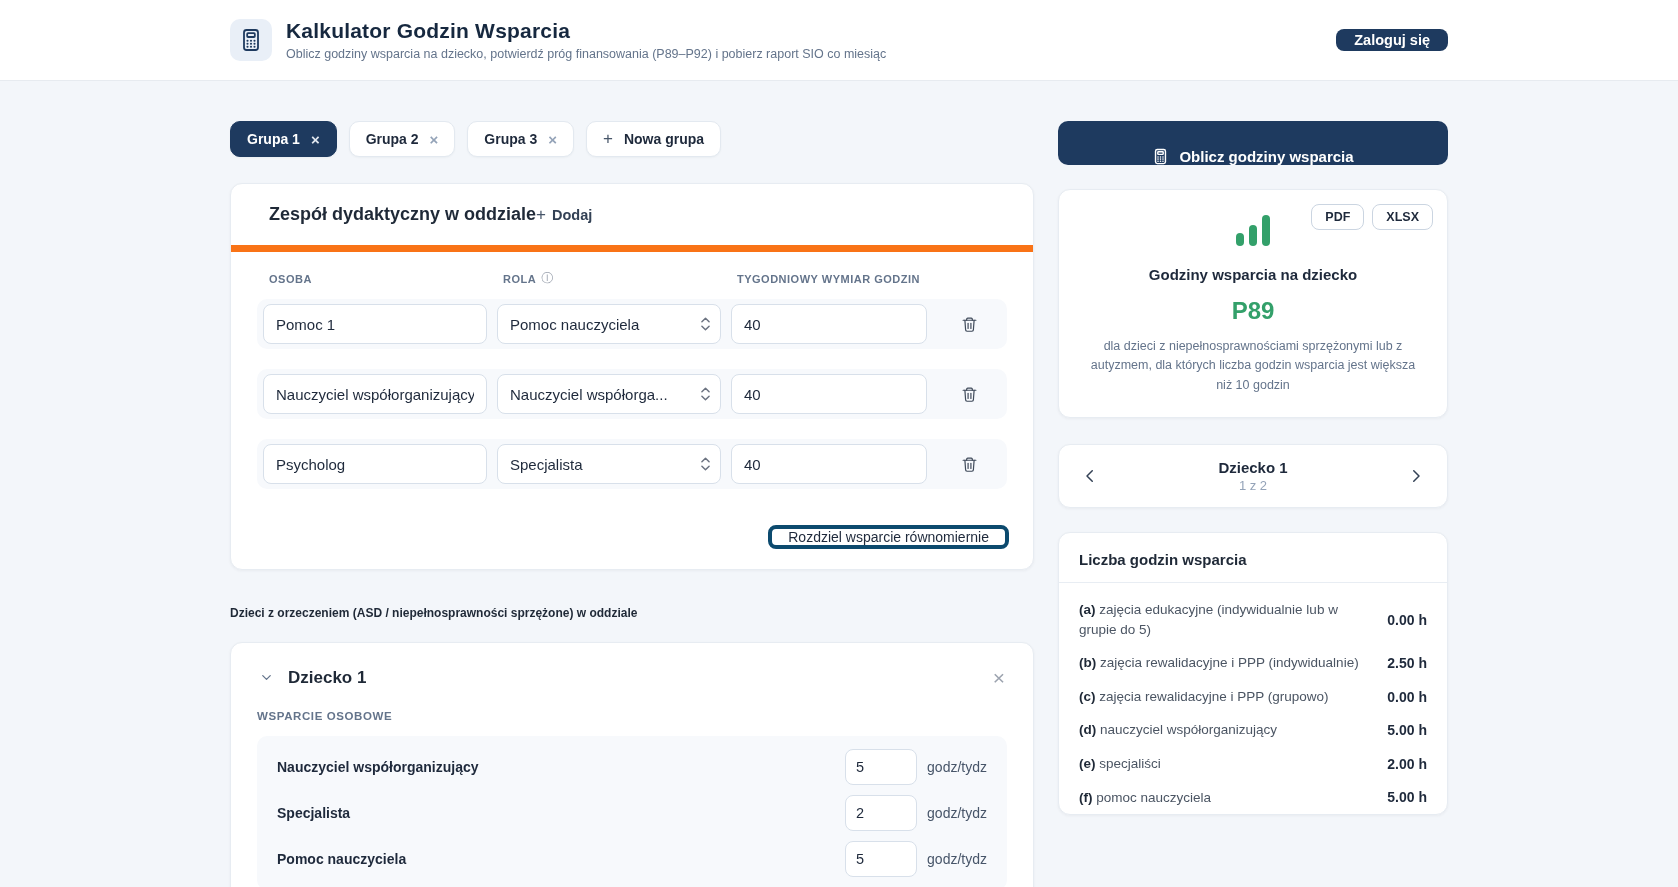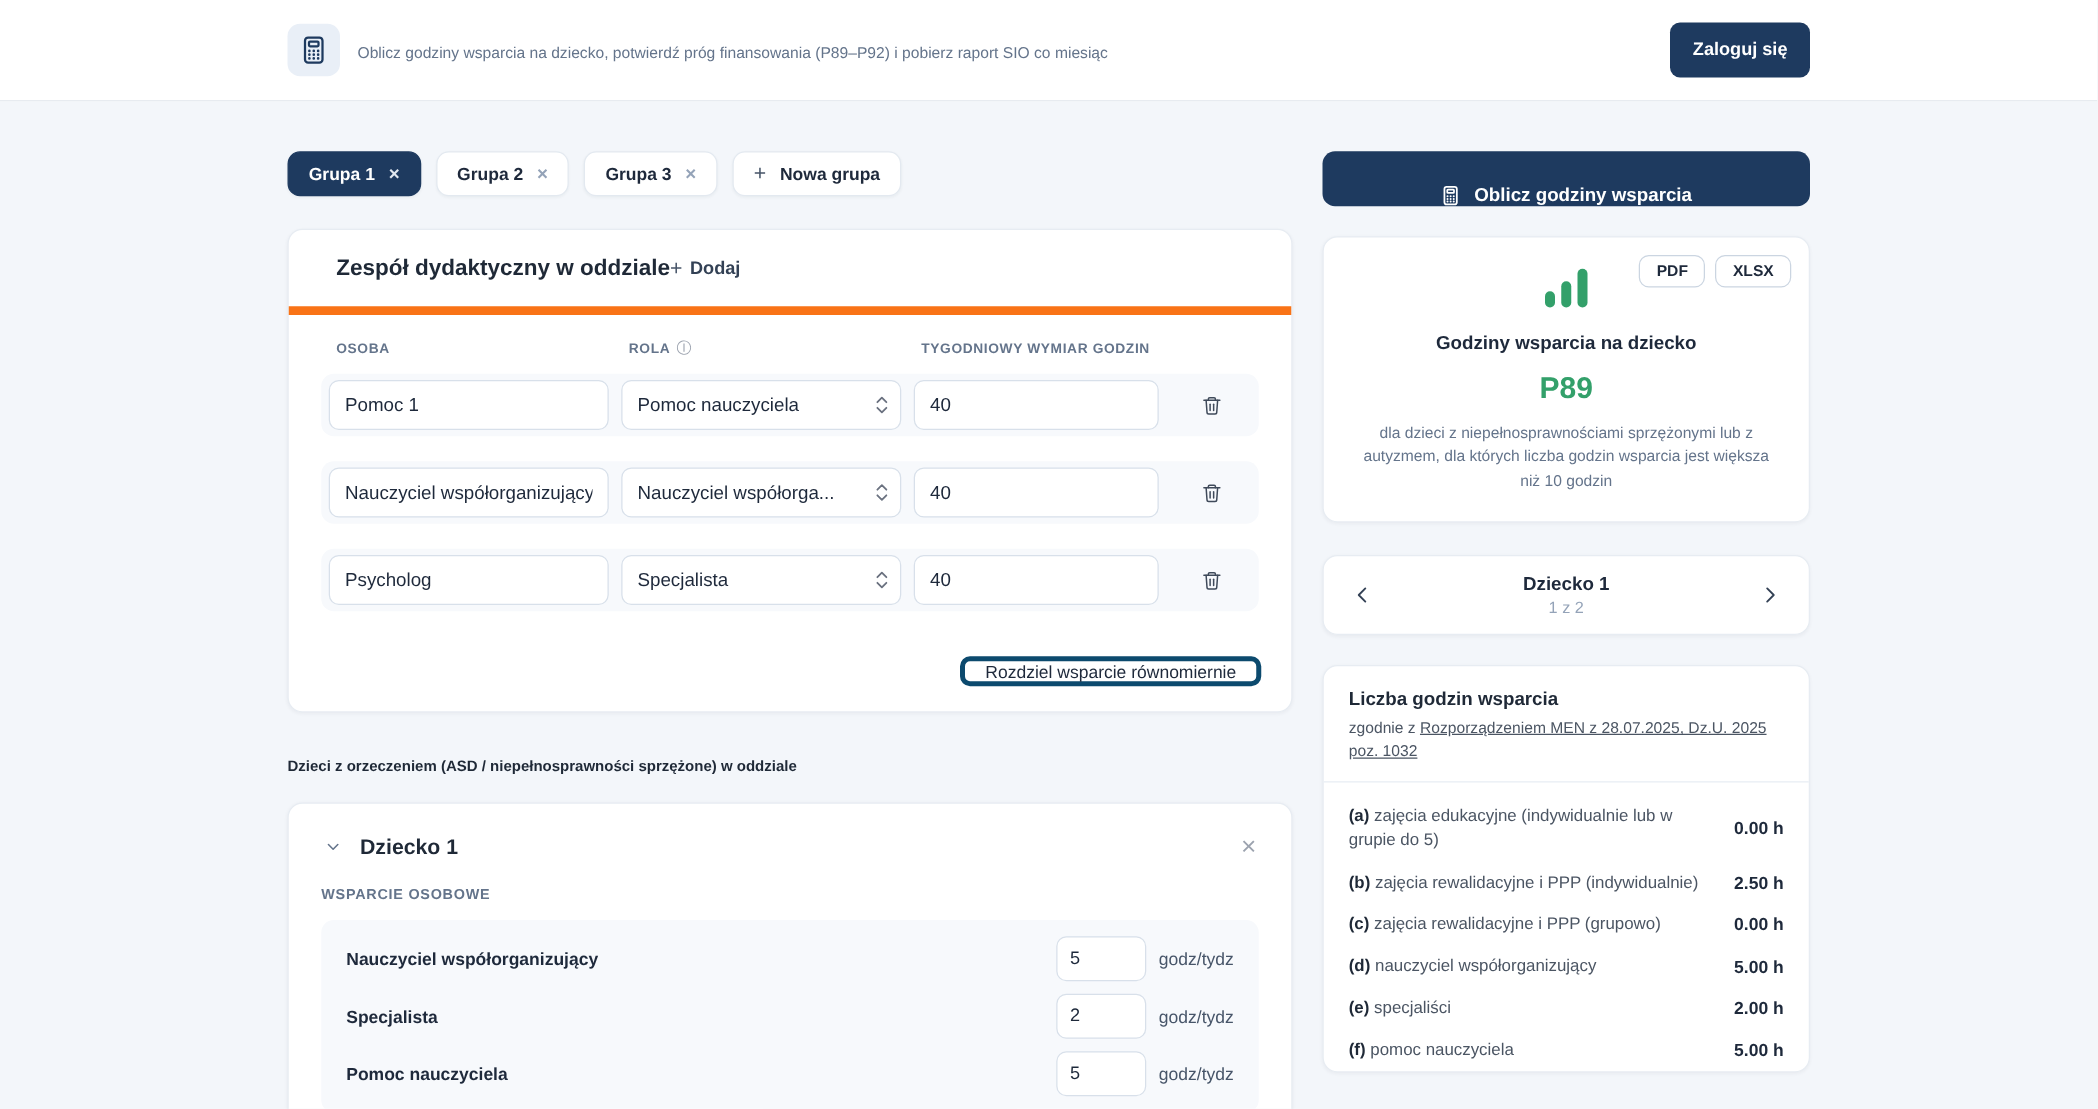--- a/index.html
+++ b/index.html
@@ -8,21 +8,21 @@
   .page { width:1678px; height:887px; overflow:hidden; }
 
   
   .topbar { background:#fff; border-bottom:1px solid #e7ebf0; height:81px; display:flex; align-items:center; }
   .container { width:1218px; margin:0 auto; }
   .topbar-inner { display:flex; align-items:center; justify-content:space-between; }
   .brand { display:flex; align-items:center; gap:14px; }
   .brand-icon-box { width:42px; height:42px; border-radius:10px; background:#e9eff7; color:#1e3a5f; display:flex; align-items:center; justify-content:center; }
   .brand-title { font-size:21px; font-weight:700; color:#16283f; letter-spacing:.2px; }
   .brand-sub { font-size:12.5px; color:#64748b; margin-top:4px; }
-  .btn-navy { background:#1e3a5f; color:#fff; border:none; border-radius:8px; height:44px; padding:0 18px; font-size:14.5px; font-weight:600; font-family:inherit; cursor:pointer; }
+  .btn-navy { background:#1e3a5f; color:#fff; border:none; border-radius:8px; height:22px; padding:0 18px; font-size:14.5px; font-weight:600; font-family:inherit; cursor:pointer; }
 
   
   .main { padding-top:40px; display:grid; grid-template-columns:1fr 390px; column-gap:24px; align-items:start; }
 
   
   .tabs { display:flex; gap:12px; }
   .tab { height:36px; display:inline-flex; align-items:center; gap:11px; padding:0 16px; border-radius:10px; font-size:14px; font-weight:600; background:#fff; border:1px solid #e3e9f0; color:#1e293b; cursor:pointer; box-shadow:0 1px 2px rgba(30,41,59,.04); }
   .tab.active { background:#1e3a5f; border-color:#1e3a5f; color:#fff; }
   .tab .x { font-size:15px; color:#94a3b8; line-height:1; }
   .tab.active .x { color:#e2e8f0; }
@@ -107,20 +107,21 @@
     <div class="container topbar-inner">
       <div class="brand">
         <div class="brand-icon-box">
           <svg width="24" height="24" viewBox="0 0 24 24" fill="none" stroke="currentColor" stroke-width="1.8">
             <rect x="5" y="2" width="14" height="20" rx="2.5"></rect>
             <rect x="8.2" y="5.2" width="7.6" height="3.8" rx="0.8"></rect>
             <path d="M8.5 12.7h.01M12 12.7h.01M15.5 12.7h.01M8.5 15.7h.01M12 15.7h.01M15.5 15.7h.01M8.5 18.7h.01M12 18.7h.01M15.5 18.7h.01" stroke-linecap="round" stroke-width="2.1"></path>
           </svg>
         </div>
         <div>
+          <div class="brand-title">Kalkulator Godzin Wsparcia</div>
           <div class="brand-sub">Oblicz godziny wsparcia na dziecko, potwierdź próg finansowania (P89–P92) i pobierz raport SIO co miesiąc</div>
         </div>
       </div>
       <button class="btn-navy">Zaloguj się</button>
     </div>
   </header>
 
   <div class="container main">
 
     <div>
@@ -311,21 +312,20 @@
         <button class="nav-btn">
           <svg width="18" height="18" viewBox="0 0 24 24" fill="none" stroke="currentColor" stroke-width="2" stroke-linecap="round" stroke-linejoin="round">
               <path d="M9 5l7 7-7 7"></path>
             </svg>
         </button>
       </div>
 
       <div class="card hours-card">
         <div class="hours-head">
           <div class="hours-title">Liczba godzin wsparcia</div>
-          <div class="hours-sub"><span>zgodnie z </span><a href="#">Rozporządzeniem MEN z 28.07.2025, Dz.U. 2025 poz. 1032</a></div>
         </div>
         <div class="hours-list">
           <div class="hours-item">
             <div class="hours-item-label"><b>(a)</b><span> zajęcia edukacyjne (indywidualnie lub w grupie do 5)</span></div>
             <div class="hours-item-value">0.00 h</div>
           </div>
           <div class="hours-item">
             <div class="hours-item-label"><b>(b)</b><span> zajęcia rewalidacyjne i PPP (indywidualnie)</span></div>
             <div class="hours-item-value">2.50 h</div>
           </div>

